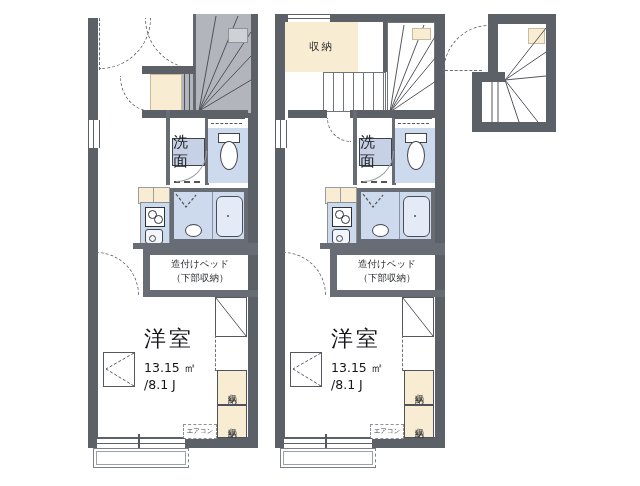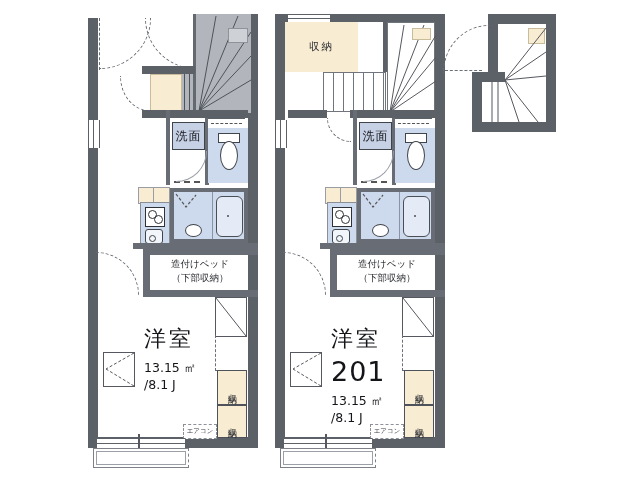--- a/index.html
+++ b/index.html
@@ -6,22 +6,22 @@
   .page{position:relative;width:640px;height:486px;background:#ffffff;
         font-family:"DejaVu Sans",sans-serif;overflow:hidden;}
   .abs{position:absolute;}
   .plan{position:absolute;top:14px;width:170px;height:456px;}
   #plan-a{left:88px;} #plan-b{left:275px;}
   .wall{background:#5c6067;}
   .mwall{background:#686d75;}
   .cream{background:#f8ecd3;}
   .blue{background:#cdd9ec;}
   .stairgray{background:#b2b6bc;}
-  .lbl-wash{background:#c7d1e5;border:1.5px solid #3f434a;color:#16181c;font-size:12px;
-            display:flex;align-items:center;justify-content:center;letter-spacing:1px;}
+  .lbl-wash{background:#c7d1e5;border:1.5px solid #3f434a;color:#16181c;font-size:15px;
+            display:flex;align-items:center;justify-content:center;letter-spacing:1px;margin-top:16px;}
   .bed-lbl{color:#26282c;font-size:9.5px;text-align:center;line-height:1.45;background:#fff;}
   .st{background:#f8ecd3;border:1px solid #4e525a;writing-mode:vertical-rl;text-orientation:upright;
       font-size:9px;color:#2a2c30;display:flex;align-items:center;justify-content:center;letter-spacing:1px;}
   .ac{border:1.2px dashed #8d9197;color:#3c3f45;font-size:6.5px;display:flex;align-items:center;
       justify-content:center;background:#fff;white-space:nowrap;}
   .rlabel{color:#141519;}
   .rtype{font-size:22px;letter-spacing:3px;}
   .rnum{font-size:27px;margin-top:2px;letter-spacing:1px;}
   .rarea{font-size:12.5px;margin-top:6px;}
   .rtat{font-size:12.5px;}
@@ -237,21 +237,20 @@
     <div class="abs ac" style="left:95px;top:410px;width:32px;height:13px;">エアコン</div>
     <div class="abs" style="left:15px;top:338px;width:30px;height:33px;border:1px solid #55585e;background:#fff;">
       <svg width="30" height="33" viewBox="0 0 30 33" style="position:absolute;left:0;top:0;">
         <line x1="30" y1="0" x2="2" y2="16" stroke="#55585e" stroke-width="1" stroke-dasharray="3 2"></line>
         <line x1="30" y1="33" x2="2" y2="16" stroke="#55585e" stroke-width="1" stroke-dasharray="3 2"></line>
       </svg>
     </div>
 
     <div class="abs rlabel" style="left:56px;top:310px;width:104px;">
       <div class="rtype">洋室</div>
-      <div class="rnum">201</div>
       <div class="rarea">13.15 ㎡</div>
       <div class="rtat">/8.1 J</div>
     </div>
 
     <div class="abs winbandH" style="left:9px;top:424px;width:88px;height:9px;">
       <div class="abs" style="left:0;top:4px;width:88px;height:1px;background:#5c6067;"></div>
       <div class="abs" style="left:41px;top:-5px;width:1.5px;height:19px;background:#55585e;"></div>
     </div>
     <div class="abs" style="left:5px;top:434px;width:94px;height:18px;border:1.5px solid #7d8187;border-right-style:dashed;background:#fff;">
       <div class="abs" style="left:2px;top:2px;right:2px;bottom:2px;border:1px solid #9aa0a6;"></div>

